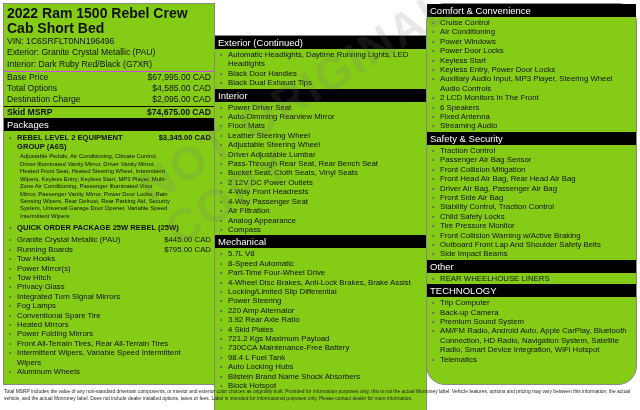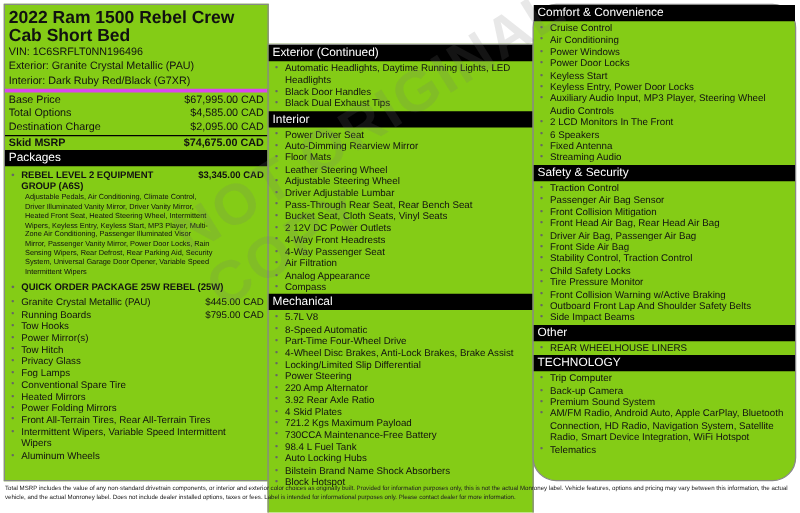--- a/index.html
+++ b/index.html
@@ -8,21 +8,21 @@
   .page { position: absolute; left: 3px; top: 3px; width: 634px; height: 382px; }
   .col { position: absolute; top: 0; border: 1px solid #888; background: #84cc16; }
   .col1 { left: 0; width: 212px; height: 382px; }
   .col2 { left: 211px; width: 213px; height: 382px; margin-top: 32px; }
   .col3 { left: 423px; width: 211px; height: 382px; border-radius: 19px; }
   .hdr { background: #000; color: #fff; font-size: 9.5px; padding: 1px 3px; height: 13px; line-height: 11px; }
   .title { font-size: 14px; font-weight: bold; line-height: 15px; padding: 2px 3px 0 3px; }
   .meta { font-size: 8.6px; line-height: 11.3px; padding: 0 3px; }
   .price-row { display: flex; justify-content: space-between; font-size: 8.6px; line-height: 11.3px; padding: 0 3px; }
   .price-row.total { font-weight: bold; border-top: 1px solid #000; }
-  .price-table { border-top: 3px solid #d946ef; margin-top: 1px; }
+  .price-table { border-top: 1px solid #d946ef; margin-top: 1px; }
   ul.items { list-style: none; padding: 1px 3px 1px 3px; }
   ul.items li { font-size: 7.8px; line-height: 9.4px; position: relative; padding-left: 10px; display: flex; justify-content: space-between; }
   ul.items li::before { content: "•"; position: absolute; left: 2px; color: #666; font-size: 7px; }
   ul.items li .price { white-space: nowrap; padding-left: 4px; }
   .pkg { padding: 2px 3px 0 3px; }
   .pkg-head { display: flex; justify-content: space-between; font-size: 7.6px; font-weight: bold; line-height: 9.2px; padding-left: 10px; position: relative; }
   .pkg-head::before { content: "•"; position: absolute; left: 2px; color: #666; }
   .pkg-desc { font-size: 5.9px; line-height: 7.4px; padding: 2px 40px 3px 13px; }
   .footer { position: absolute; left: 4px; top: 388px; width: 632px; font-size: 4.9px; line-height: 7px; color: #222; }
   .watermark { position: absolute; left: 130px; top: 170px; font-size: 46px; font-weight: 900; color: rgba(120,120,120,0.17); transform: rotate(-32deg); transform-origin: left top; line-height: 50px; white-space: pre; pointer-events: none; letter-spacing: 2px; }
@@ -87,20 +87,24 @@
         </li>
         <li>
           <span>Tow Hitch</span>
           <span class="price"></span>
         </li>
         <li>
           <span>Privacy Glass</span>
           <span class="price"></span>
         </li>
         <li>
+          <span>Integrated Turn Signal Mirrors</span>
+          <span class="price"></span>
+        </li>
+        <li>
           <span>Fog Lamps</span>
           <span class="price"></span>
         </li>
         <li>
           <span>Conventional Spare Tire</span>
           <span class="price"></span>
         </li>
         <li>
           <span>Heated Mirrors</span>
           <span class="price"></span>

